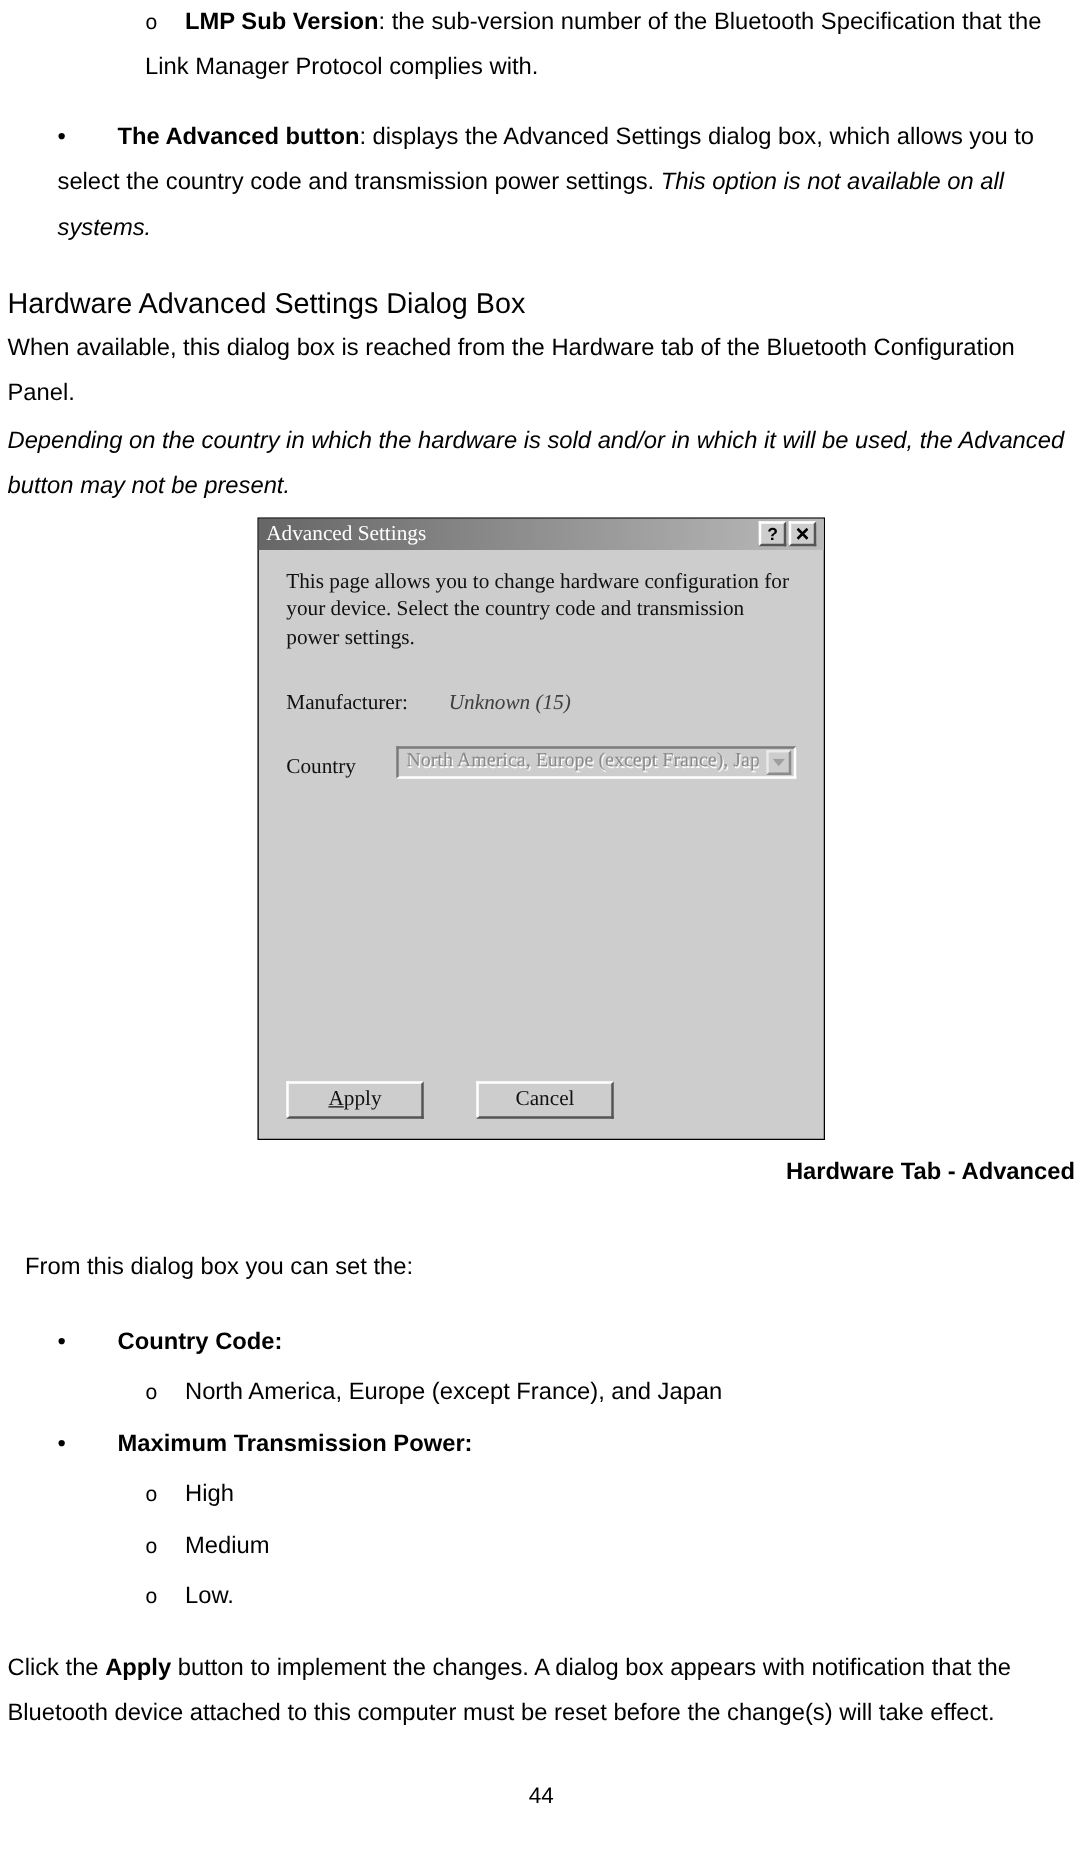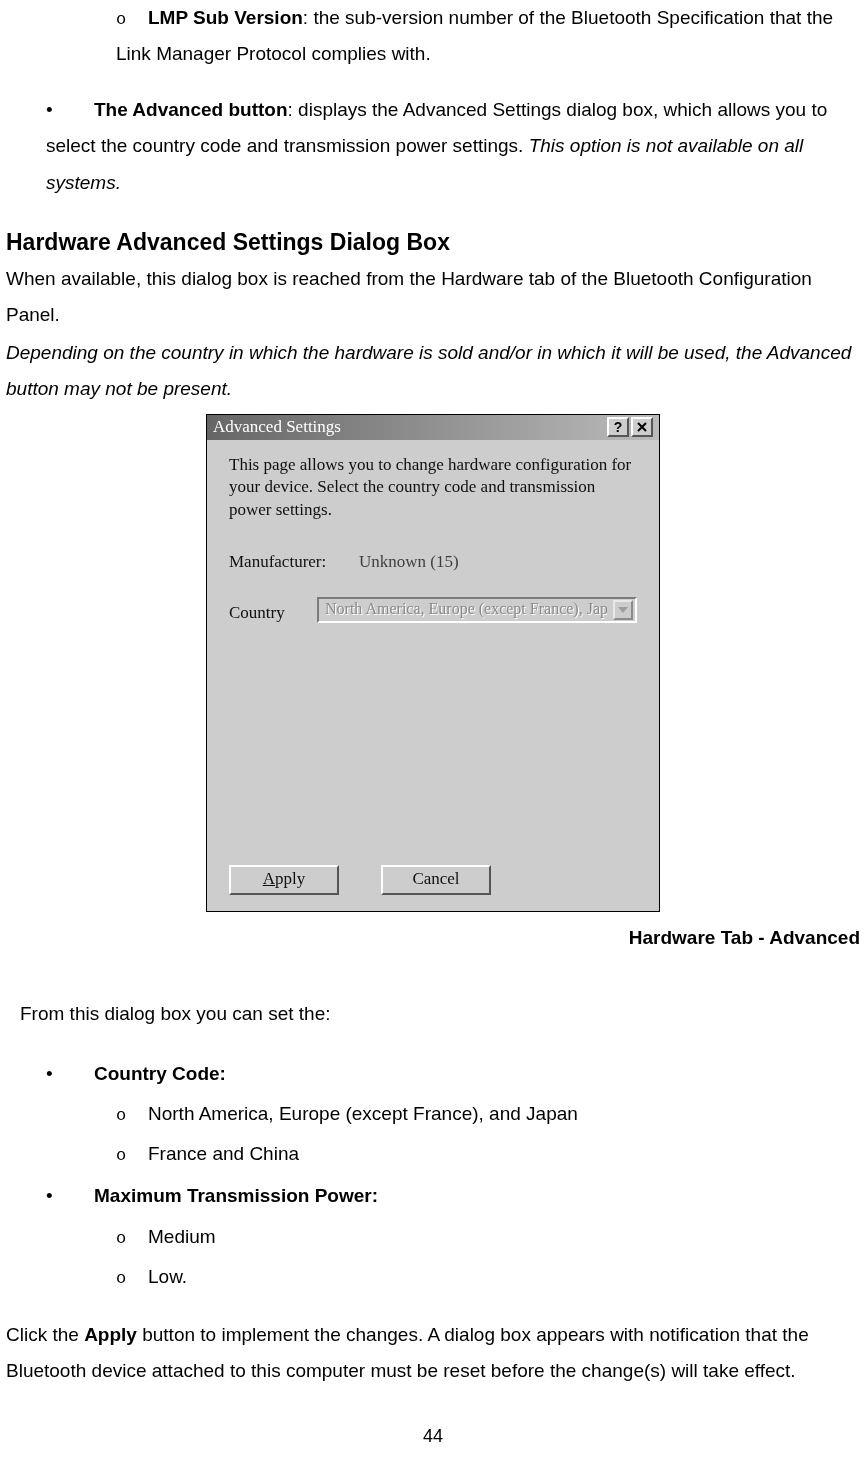--- a/index.html
+++ b/index.html
@@ -14,21 +14,21 @@
       padding: 0 6px;
     }
     .indent-sub { padding-left: 110px; }
     .indent-sub .circ { display:inline-block; width:32px; font-family:'Courier New',monospace; font-size:17px; }
     .indent-sub-first { padding-left:110px; width:862px; }
     .indent-sub-first .circ { display:inline-block; width:32px; font-family:'Courier New',monospace; font-size:17px; }
     .bullet-item { padding-left:40px; margin-top:20px; }
     .bullet-item .dot { display:inline-block; width:48px; text-align:left; font-size:19px; }
     .bold { font-weight:bold; }
     .ital { font-style:italic; }
-    .heading { font-size:23px; font-weight:bold; margin-top:24px; line-height:1.5; }
+    .heading { font-size:23px; font-weight:normal; margin-top:24px; line-height:1.5; }
     .para { margin-top:2px; }
     .center-cap { text-align:right; font-weight:bold; margin-top:8px; }
     .dialog-holder { text-align:center; margin-top:6px; }
 
     
     .dlg {
       display:inline-block;
       width:454px;
       height:498px;
       text-align:left;
@@ -63,21 +63,21 @@
       font-weight:bold;
       font-family:Arial,sans-serif;
       font-size:14px;
       line-height:1;
     }
     .dlg-body { padding:14px 22px; }
     .dlg-desc { margin-bottom:24px; line-height:1.35; }
     .dlg-row { display:flex; align-items:flex-start; margin-bottom:18px; }
     .dlg-label { width:130px; }
     .dlg-label-wide { width:232px; }
-    .dlg-val { color:#0c4a6e; }
+    .dlg-val { color:#0c4a6e;font-style:italic; }
     .dlg-combo {
       display:inline-flex; align-items:center;
       height:26px;
       background:#d2cdc4;
       border-top:2px solid #7b7b7b;
       border-left:2px solid #7b7b7b;
       border-right:2px solid #fff;
       border-bottom:2px solid #fff;
       padding:0 2px 0 6px;
     }
@@ -173,27 +173,27 @@
 
 <div class="para" style="margin-top:40px; padding-left:14px;">From this dialog box you can set the:</div>
 
 <div class="list2">
   <div class="bullet-item">
     <span class="dot">•</span><span class="bold">Country Code:</span>
   </div>
   <div class="indent-sub">
     <span class="circ">o</span><span>North America, Europe (except France), and Japan</span>
   </div>
-  <div class="indent-sub">
-    <span class="circ">o</span><span>France and China</span>
-  </div>
   <div class="bullet-item">
     <span class="dot">•</span><span class="bold">Maximum Transmission Power:</span>
   </div>
   <div class="indent-sub">
+    <span class="circ">o</span><span>High</span>
+  </div>
+  <div class="indent-sub">
     <span class="circ">o</span><span>Medium</span>
   </div>
   <div class="indent-sub">
     <span class="circ">o</span><span>Low.</span>
   </div>
 </div>
 
 <div class="para" style="margin-top:22px;">
   <span>Click the </span><span class="bold">Apply</span><span> button to implement the changes. A dialog box appears with notification that the Bluetooth device attached to this computer must be reset before the change(s) will take effect.</span>
 </div>

